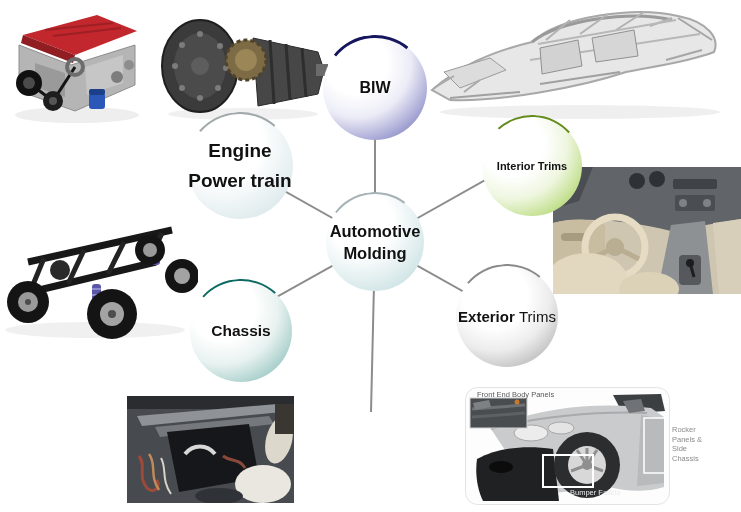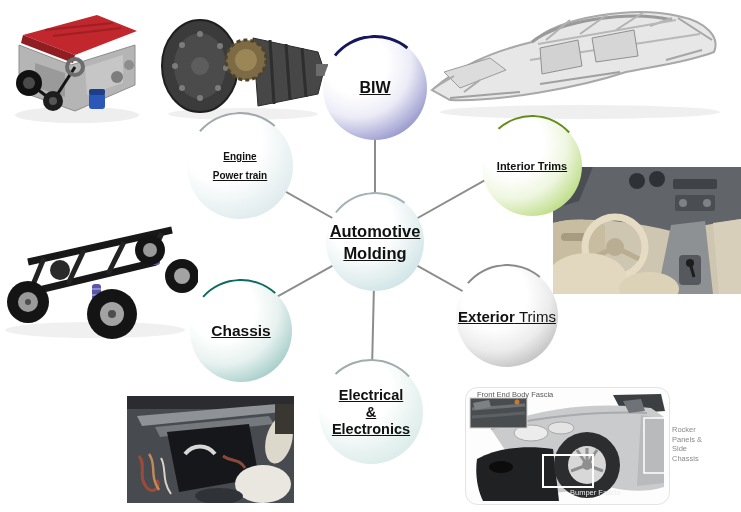--- a/index.html
+++ b/index.html
@@ -7,21 +7,21 @@
     position:relative; width:741px; height:512px; background:#ffffff;
     font-family:"Liberation Sans", sans-serif; overflow:hidden;
   }
   .photo{position:absolute; z-index:1;}
   #spokes{position:absolute; left:0; top:0; z-index:2;}
   #spokes line{stroke:var(--line,#8c8c8c); stroke-width:2;}
 
   .bubble{
     position:absolute; z-index:3; border-radius:50%;
     display:flex; flex-direction:column; align-items:center; justify-content:center;
-    text-align:center; font-weight:bold; color:#111; white-space:nowrap;text-decoration:underline;
+    text-align:center; font-weight:bold; color:#111; white-space:nowrap;
   }
   .bubble::before{
     content:''; position:absolute; inset:-1px; border-radius:50%;
     border:2.5px solid transparent; pointer-events:none;
   }
   .b-biw{left:323px; top:36px; width:104px; height:104px; font-size:16px;
     background:radial-gradient(circle at 32% 26%, #ffffff 0%, #ffffff 30%, #ececf7 52%, var(--biw-fill,#5d5db1) 100%);}
   .b-biw::before{border-width:3px; border-top-color:var(--biw-arc,#16165e); transform:rotate(-6deg);}
 
   .b-interior{left:482px; top:116px; width:100px; height:100px; font-size:11px;
@@ -34,21 +34,21 @@
   .b-exterior .light{font-weight:normal;}
 
   .b-electrical{left:319px; top:360px; width:104px; height:104px; font-size:14.5px; line-height:17px;
     background:radial-gradient(circle at 34% 28%, #ffffff 0%, #ffffff 36%, #eaf4f2 60%, var(--electrical-fill,#cbe3e0) 100%);}
   .b-electrical::before{border-top-color:var(--electrical-arc,#9fadab); transform:rotate(2deg);}
 
   .b-chassis{left:190px; top:280px; width:102px; height:102px; font-size:15.5px;
     background:radial-gradient(circle at 32% 28%, #ffffff 0%, #ffffff 32%, #e8f2f0 55%, var(--chassis-fill,#6fb0aa) 100%);}
   .b-chassis::before{border-top-color:var(--chassis-arc,#0d6a62); transform:rotate(-3deg);}
 
-  .b-engine{left:187px; top:113px; width:106px; height:106px; font-size:10px;
+  .b-engine{left:187px; top:113px; width:106px; height:106px; font-size:19px;
     background:radial-gradient(circle at 34% 28%, #ffffff 0%, #ffffff 38%, #ecf3f4 62%, var(--engine-fill,#cfe0e4) 100%);}
   .b-engine::before{border-top-color:var(--engine-arc,#a0a8aa); transform:rotate(-4deg);}
   .b-engine .gap{margin-top:8px;}
 
   .b-center{left:326px; top:193px; width:98px; height:98px; font-size:16.5px; line-height:22px;
     background:radial-gradient(circle at 36% 30%, #ffffff 0%, #ffffff 34%, #e7f1f2 58%, var(--center-fill,#b9d8db) 100%);text-align:right;}
   .b-center::before{border-top-color:var(--center-arc,#a5b2b5); transform:rotate(-8deg);}
 
   .tiny-label{position:absolute; z-index:4; font-size:7.5px; letter-spacing:0;}
   #lbl-front-end{left:477px; top:390px; color:#5a5a5a;}
@@ -206,21 +206,21 @@
     <path d="M158,14 L176,12 L180,24 L164,26 Z" fill="#6f7377"></path>
     <rect x="5" y="11" width="57" height="30" fill="#4a4d50" stroke="#d2d2d2"></rect>
     <line x1="7" y1="22" x2="60" y2="18" stroke="#6e7174" stroke-width="3"></line>
     <line x1="7" y1="30" x2="60" y2="26" stroke="#5e6164" stroke-width="3"></line>
     <polygon points="8,16 24,13 26,20 10,23" fill="#7e8184"></polygon>
     <circle cx="52" cy="15" r="2.5" fill="#c77b2a"></circle>
     <rect x="78" y="68" width="50" height="32" fill="none" stroke="#ffffff" stroke-width="2"></rect>
     <rect x="179" y="31" width="21" height="55" fill="none" stroke="#ffffff" stroke-width="1.5"></rect>
   </svg>
 
-  <span class="tiny-label" id="lbl-front-end">Front End Body Fascia</span>
+  <span class="tiny-label" id="lbl-front-end">Front End Body Panels</span>
   <span class="tiny-label" id="lbl-bumper">Bumper Fascia</span>
   <div class="tiny-label" id="lbl-rocker">
     <div>Rocker</div>
     <div>Panels &amp;</div>
     <div>Side</div>
     <div>Chassis</div>
   </div>
 
   <svg id="spokes" width="741" height="512">
     <line x1="375" y1="242" x2="375" y2="88"></line>
@@ -244,25 +244,20 @@
     <span>Interior Trims</span>
   </div>
 
   <div class="bubble b-exterior">
     <span>
       <span>Exterior</span>
       <span class="light">Trims</span>
     </span>
   </div>
 
-  <div class="bubble b-electrical">
-    <span>Electrical</span>
-    <span>&amp;</span>
-    <span>Electronics</span>
-  </div>
 
   <div class="bubble b-chassis">
     <span>Chassis</span>
   </div>
 
   <div class="bubble b-engine">
     <span>Engine</span>
     <span class="gap">Power train</span>
   </div>
 

